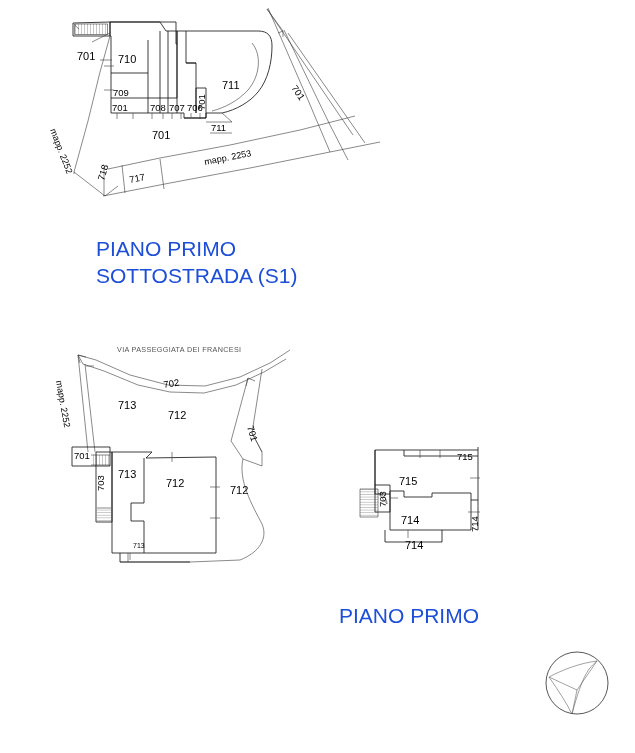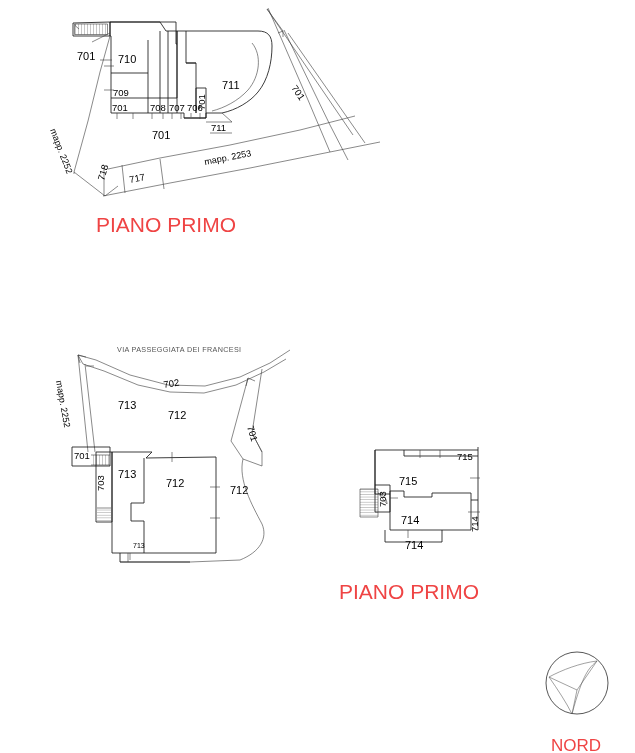--- a/index.html
+++ b/index.html
@@ -19,23 +19,24 @@
   .hatch{stroke:#333;stroke-width:0.55;}
   .txt{font-family:"Liberation Sans", sans-serif;fill:#000;}
   .rm{font-size:11px;}
   .rm-s{font-size:9.5px;}
   .mapp{font-size:9px;}
   .street{font-size:7.2px;letter-spacing:0.35px;fill:#555;}
   .title{
     position:absolute;
     font-family:"Liberation Sans", sans-serif;
     font-size:21px;
-    color:#ef4444;
+    color:#1d4ed8;
     white-space:pre;
     line-height:1.28;
+    margin-top:24px;
   }
   #t-s1{left:96px;top:212px;}
   #t-terra{left:86px;top:579px;}
   #t-primo{left:339px;top:579px;}
   #nord-label{left:551px;top:735px;font-size:17px;}
 </style>
 </head>
 <body>
 
 <div id="sheet">
@@ -270,20 +271,20 @@
       <path class="ln-light" d="M597,661 L577,690"></path>
       <path class="ln-light" d="M577,690 L549,677"></path>
       <path class="ln-light" d="M577,690 L572,714"></path>
       <path class="ln-light" d="M597,661 C589,668 583,673 572,714"></path>
       <path class="ln-light" d="M597,661 C580,663 562,670 549,677"></path>
       <path class="ln-light" d="M549,677 C558,690 566,702 572,714"></path>
     </g>
 
   </svg>
 
-  <div class="title" id="t-s1"><span>PIANO PRIMO</span><br></div>
+  <div class="title" id="t-s1"><span>PIANO PRIMO</span><br><span>SOTTOSTRADA (S1)</span></div>
 
 
   <div class="title" id="t-primo">PIANO PRIMO</div>
 
   <div class="title" id="nord-label">NORD</div>
 
 </div>
 
 </body></html>

